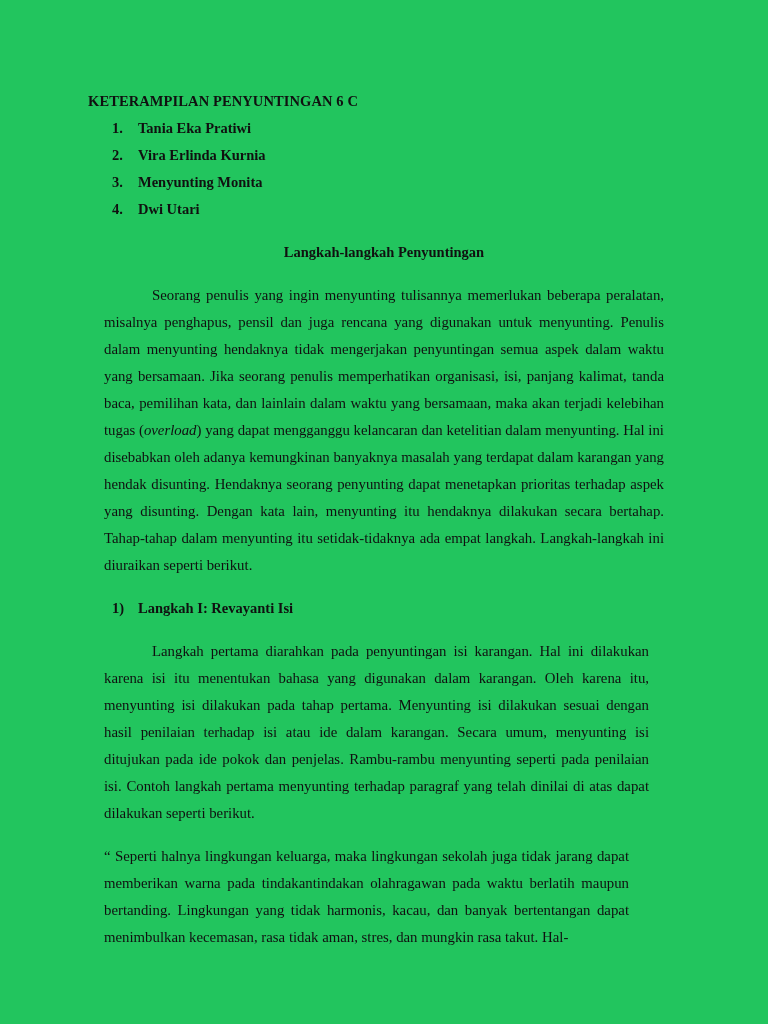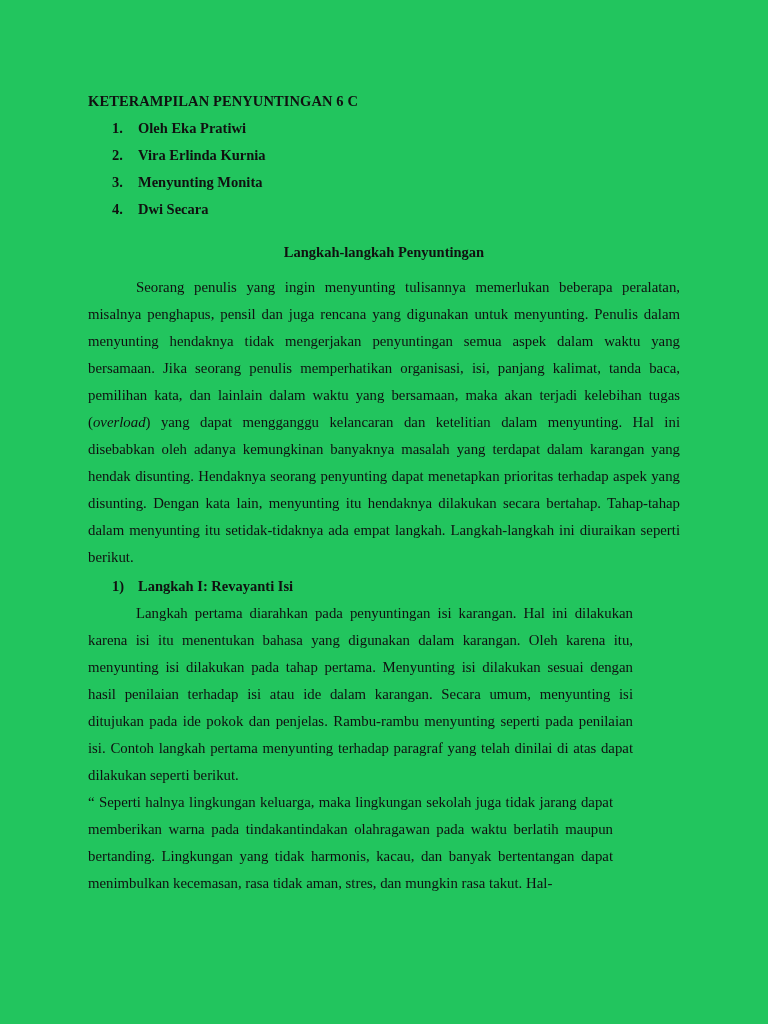--- a/index.html
+++ b/index.html
@@ -63,21 +63,21 @@
   .doc-title {
     text-align: center;
     font-weight: bold;
     font-size: 14.5px;
     line-height: 27px;
     margin-top: 16px;
     margin-bottom: 8px;
   }
 
   p.para {
-    margin: 0;
+    margin: 16px;
     font-size: 14.8px;
     line-height: 27px;
     text-align: justify;
     text-justify: inter-word;
     hyphens: none;
   }
   p.para.indent-first {
     text-indent: 48px;
   }
 
@@ -113,33 +113,33 @@
 
 <div class="page">
   <div class="doc-body">
 
     <div class="heading-line">KETERAMPILAN PENYUNTINGAN 6 C</div>
 
 
     <ol class="member-list">
       <li class="member-item">
         <span class="member-num">1.</span>
-        <span class="member-name">Oleh Eka Pratiwi</span>
+        <span class="member-name">Tania Eka Pratiwi</span>
       </li>
       <li class="member-item">
         <span class="member-num">2.</span>
         <span class="member-name">Vira Erlinda Kurnia</span>
       </li>
       <li class="member-item">
         <span class="member-num">3.</span>
         <span class="member-name">Menyunting Monita</span>
       </li>
       <li class="member-item">
         <span class="member-num">4.</span>
-        <span class="member-name">Dwi Secara</span>
+        <span class="member-name">Dwi Utari</span>
       </li>
     </ol>
 
     <div class="doc-title">Langkah-langkah Penyuntingan</div>
 
     <p class="para indent-first"><span>Seorang penulis yang ingin menyunting tulisannya memerlukan beberapa peralatan, misalnya penghapus, pensil dan juga rencana yang digunakan untuk menyunting. Penulis dalam menyunting hendaknya tidak mengerjakan  penyuntingan semua aspek dalam waktu  yang bersamaan. Jika seorang penulis memperhatikan organisasi, isi, panjang kalimat, tanda baca, pemilihan kata, dan lainlain dalam waktu yang bersamaan, maka akan terjadi kelebihan tugas (</span><em class="term">overload</em><span>) yang dapat mengganggu kelancaran dan ketelitian dalam menyunting. Hal ini disebabkan oleh adanya kemungkinan banyaknya masalah yang terdapat dalam  karangan  yang hendak disunting. Hendaknya seorang penyunting dapat menetapkan prioritas terhadap aspek yang disunting. Dengan kata lain, menyunting itu hendaknya dilakukan secara bertahap. Tahap-tahap dalam menyunting itu setidak-tidaknya ada empat langkah. Langkah-langkah ini diuraikan seperti berikut.</span></p>
 
     <div class="step-heading">
       <span class="step-num">1)</span>
       <span class="step-text">Langkah I: Revayanti Isi</span>

